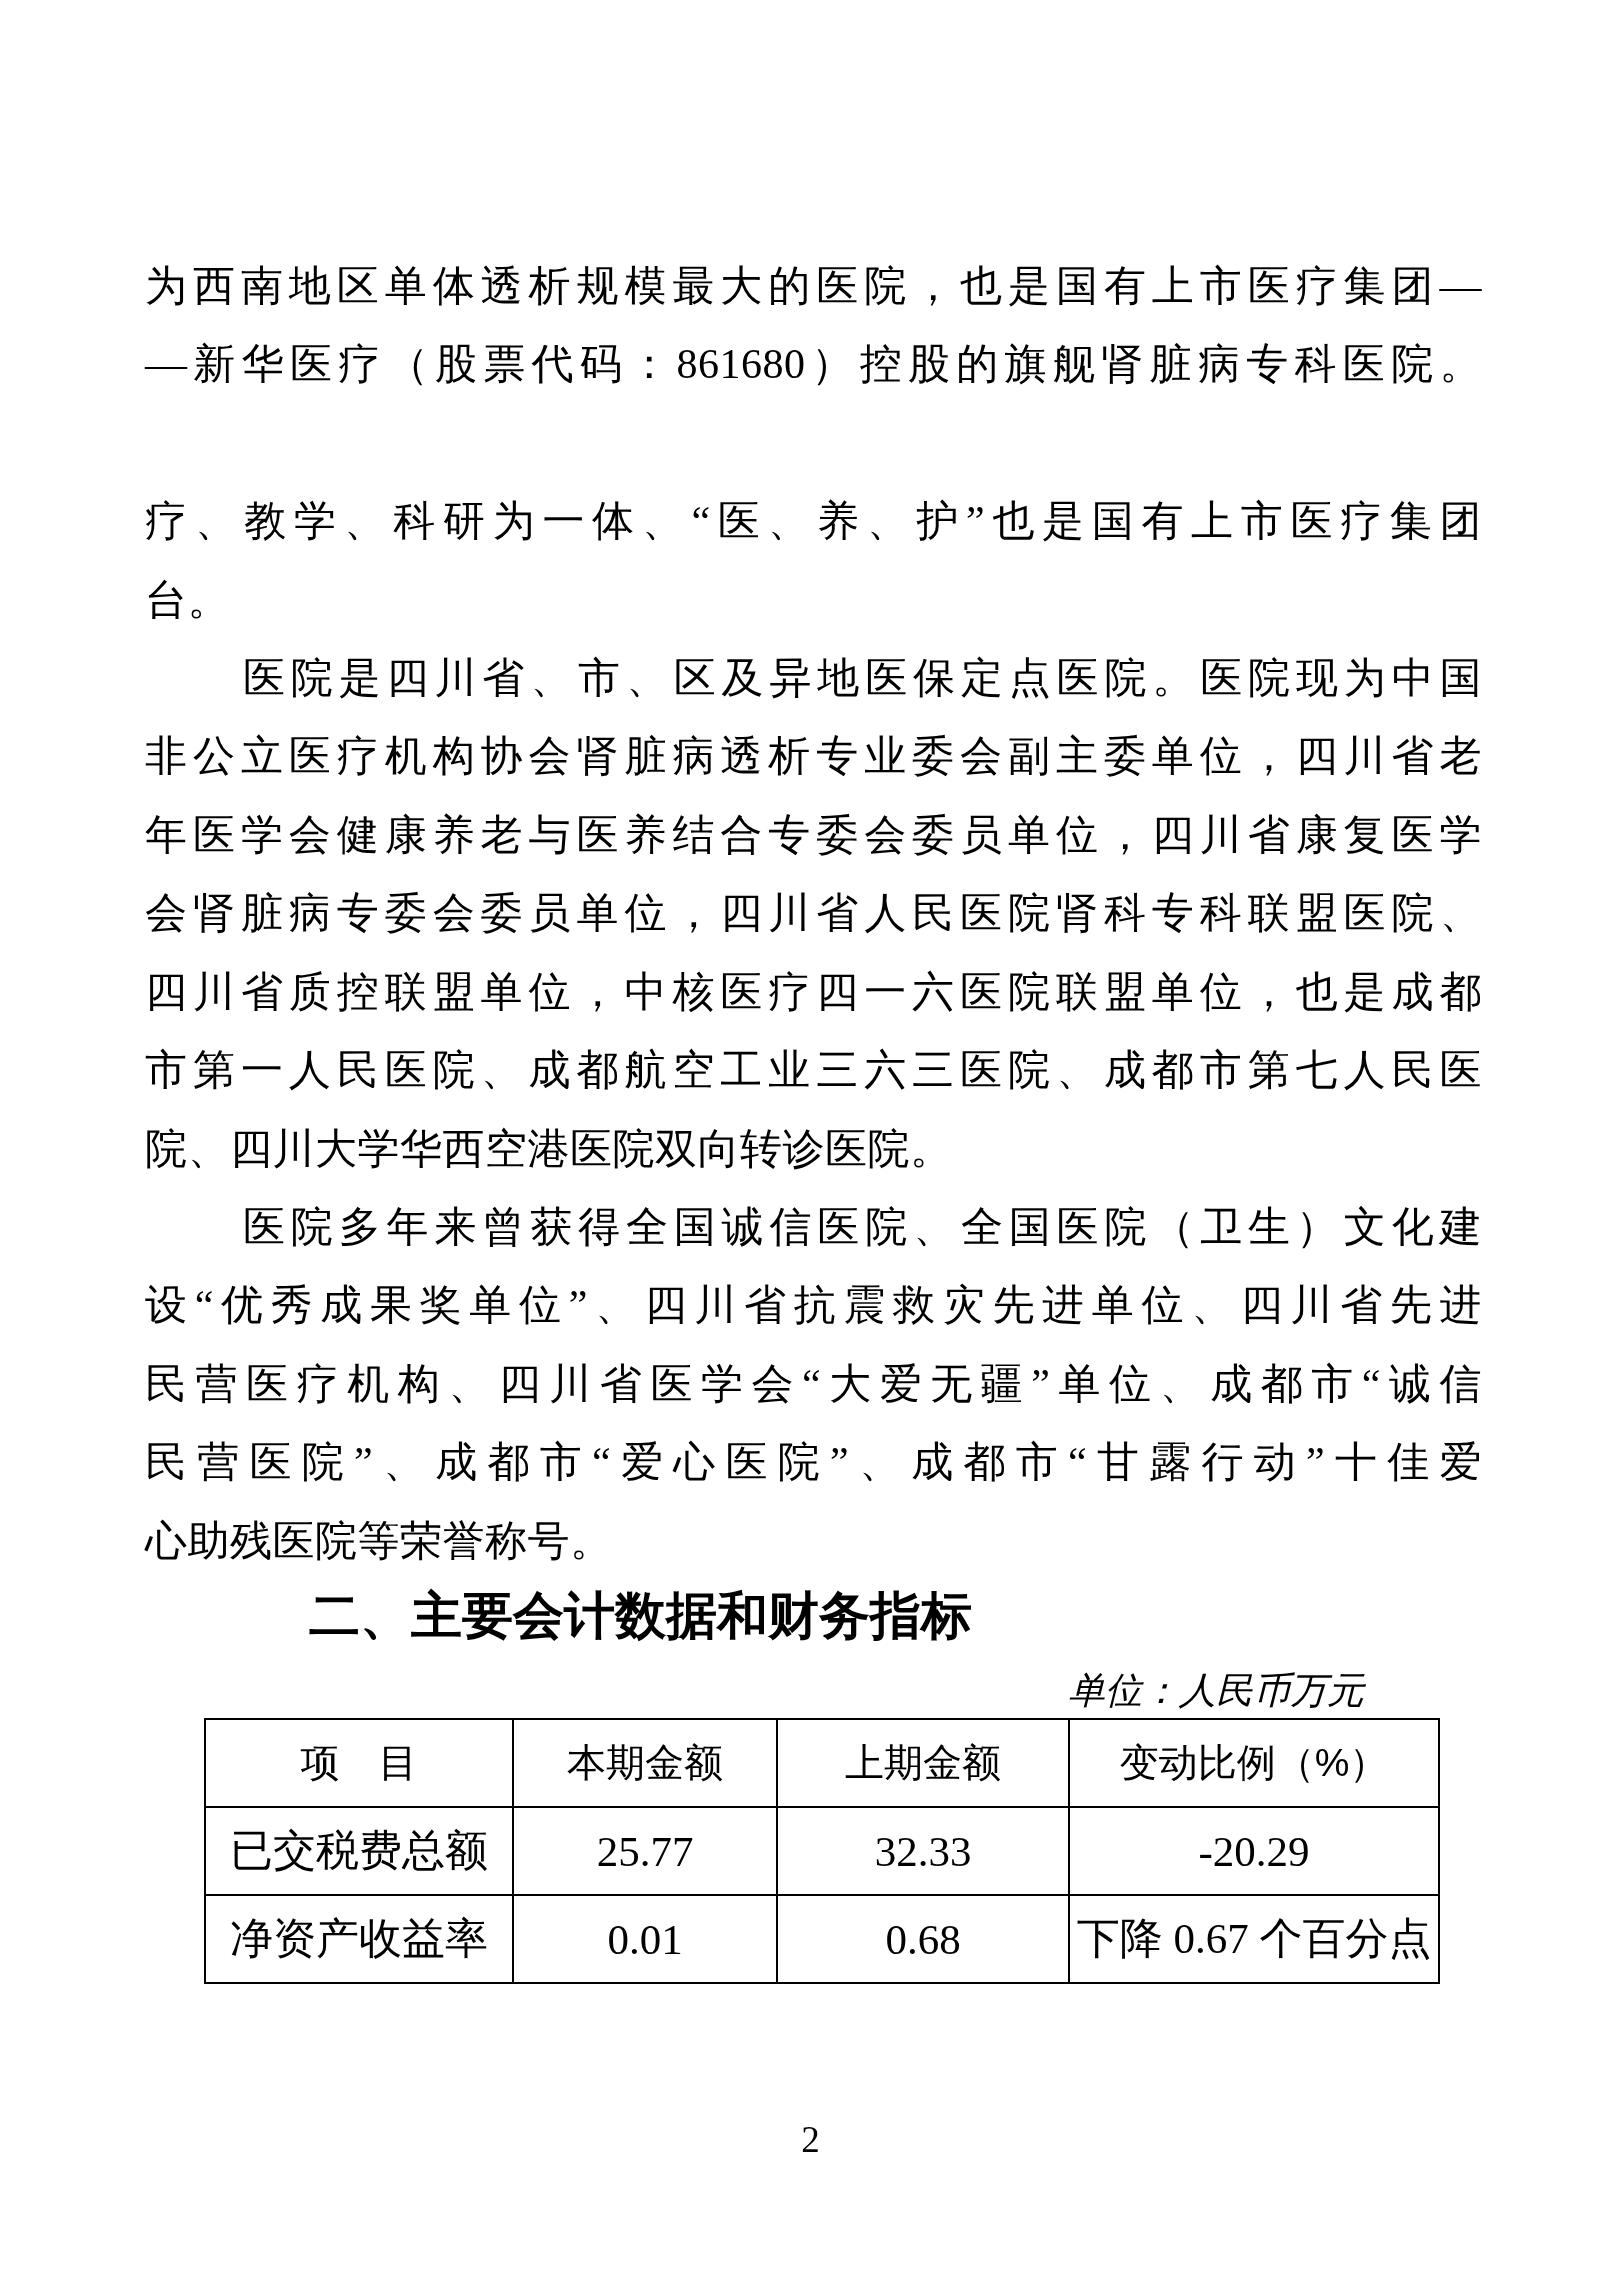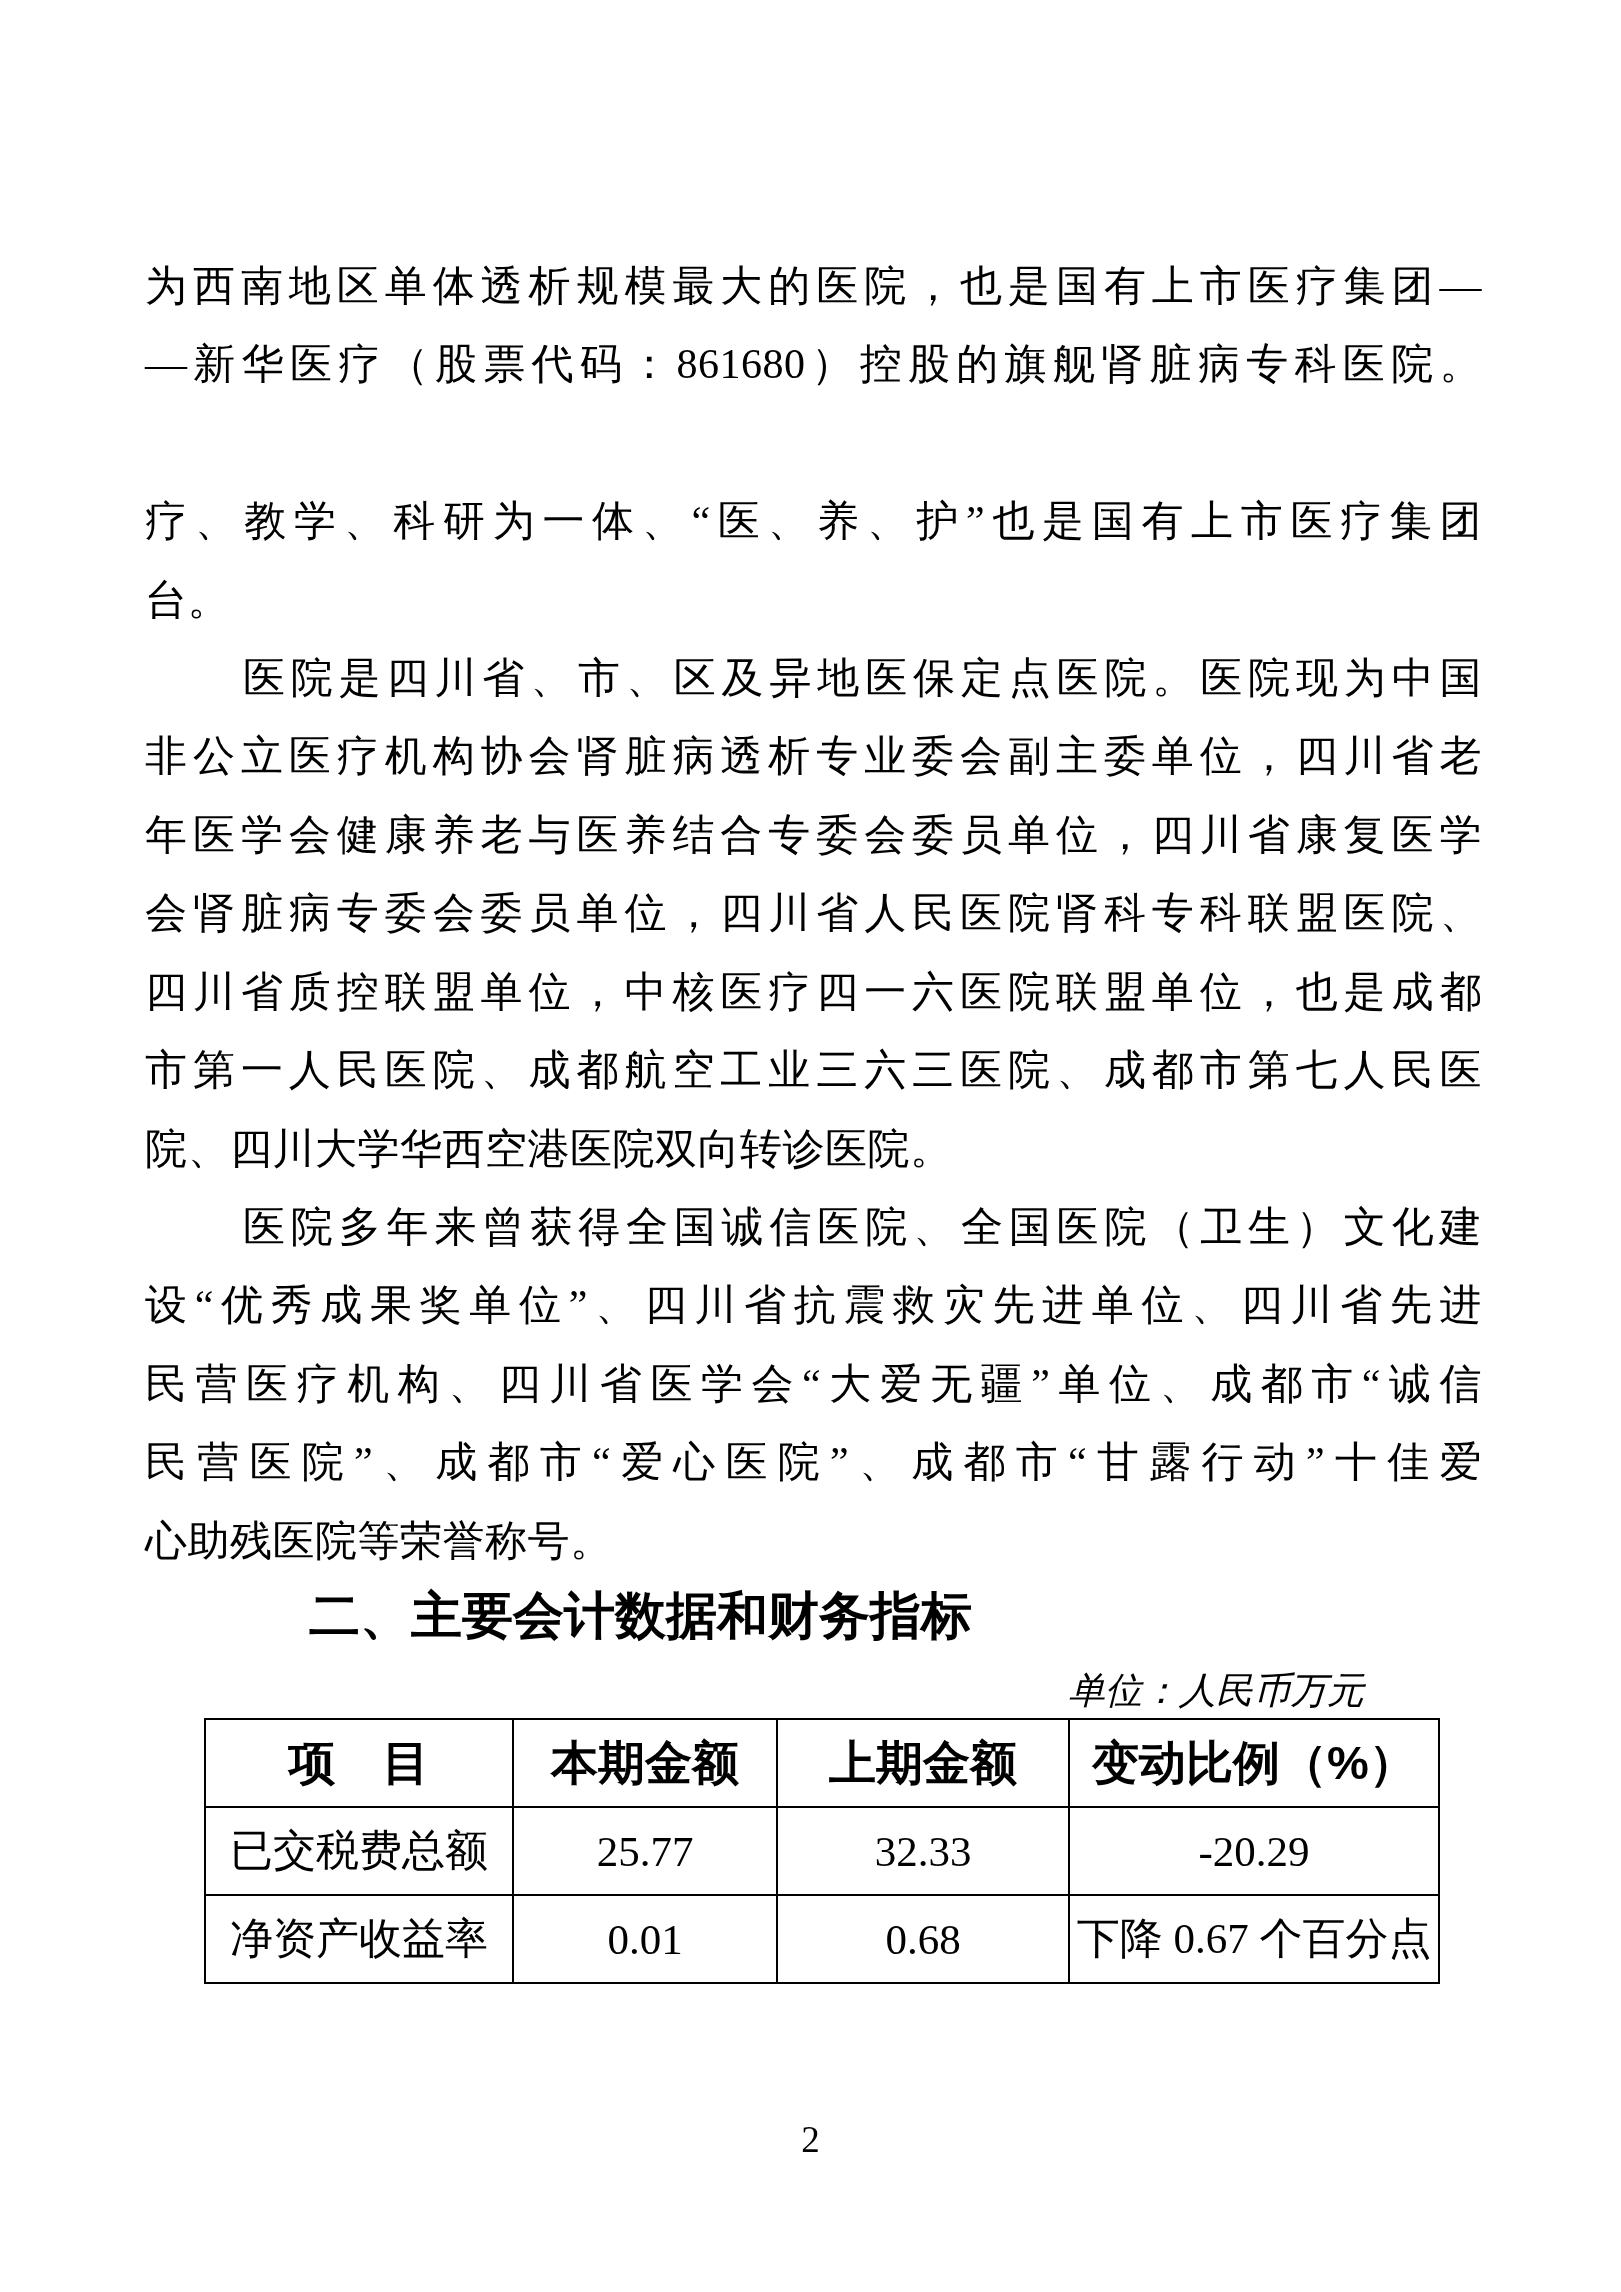--- a/index.html
+++ b/index.html
@@ -67,22 +67,22 @@
     border: 2.9px solid #000000;
     height: 86px;
     text-align: center;
     vertical-align: middle;
     white-space: nowrap;
     padding: 0;
     overflow: hidden;
   }
   table.fin th {
     font-family: "Liberation Sans", "DejaVu Sans", sans-serif;
-    font-weight: bold;
-    font-size: 47px;
+    font-weight: normal;
+    font-size: 39px;
   }
   table.fin td {
     font-family: "Liberation Serif", "DejaVu Serif", serif;
     font-weight: normal;
     font-size: 43px;
   }
   .page-number {
     position: absolute;
     left: 0;
     right: 0;

